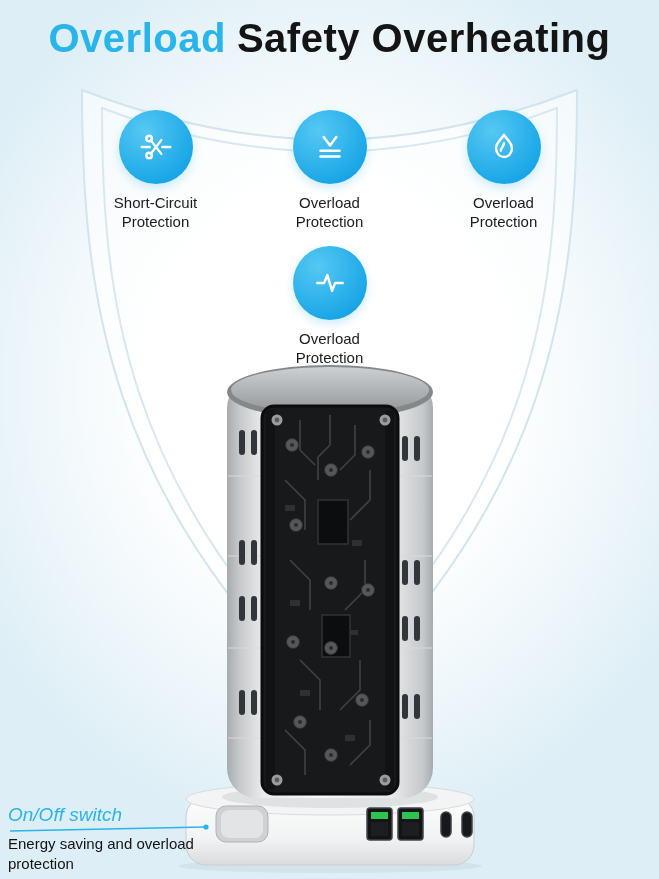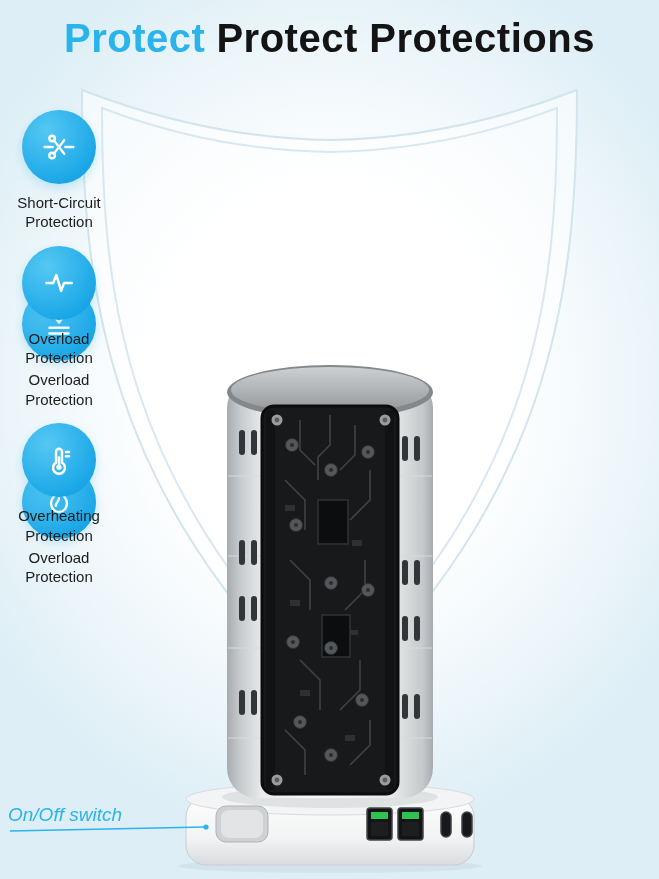--- a/index.html
+++ b/index.html
@@ -14,21 +14,21 @@
   .content{position:absolute;left:0;top:0;width:100%;height:100%;z-index:1;}
   .title{
     position:absolute;top:16px;left:0;width:100%;
     text-align:center;font-size:40px;font-weight:bold;color:#141414;letter-spacing:0.5px;
   }
   .title .hl{color:#29b4ec;margin-right:11px;}
   .subtitle{
     position:absolute;top:70px;left:0;width:100%;
     text-align:center;font-size:21px;color:#2e2e2e;
   }
-  .features-row{position:absolute;left:0;width:100%;display:flex;justify-content:center;gap:56px;flex-direction:column;}
+  .features-row{position:absolute;left:0;width:100%;display:flex;justify-content:center;gap:56px;}
   .row-1{top:110px;}
   .row-2{top:246px;}
   .feature{width:118px;display:flex;flex-direction:column;align-items:center;}
   .fcircle{
     width:74px;height:74px;border-radius:50%;
     background: radial-gradient(circle at 34% 28%, #55c8f3, #1ba7e7 72%, #1399da 100%);
     display:flex;align-items:center;justify-content:center;
     box-shadow:0 4px 10px rgba(27,167,231,0.22);
   }
   .fcircle svg{display:block;}
@@ -223,21 +223,21 @@
 
     <g>
       <line x1="10" y1="831" x2="204" y2="827" stroke="#29b4ec" stroke-width="1.6"></line>
       <circle cx="206" cy="827" r="2.6" fill="#29b4ec"></circle>
     </g>
   </svg>
 
   <div class="content">
 
     <div class="title">
-      <span class="hl">Protect</span><span>Protect Protections</span>
+      <span class="hl">Overload</span><span>Safety Overheating</span>
     </div>
 
     <div class="features-row row-1">
       <div class="feature">
         <div class="fcircle">
           <svg width="36" height="36" viewBox="0 0 34 34" fill="none" stroke="#ffffff" stroke-width="2.3" stroke-linecap="round" stroke-linejoin="round">
             <path d="M3.5 17 H11 M23 17 H30.5"></path>
             <path d="M12 10.5 L22 23.5 M12 23.5 L22 10.5"></path>
             <circle cx="10.5" cy="9" r="2.6"></circle>
             <circle cx="10.5" cy="25" r="2.6"></circle>
@@ -268,28 +268,18 @@
 
     <div class="features-row row-2">
       <div class="feature">
         <div class="fcircle">
           <svg width="36" height="36" viewBox="0 0 34 34" fill="none" stroke="#ffffff" stroke-width="2.3" stroke-linecap="round" stroke-linejoin="round">
             <path d="M5 17 H11.5 L14.5 9.5 L19 24.5 L21.8 17 H29"></path>
           </svg>
         </div>
         <div class="flabel">Overload Protection</div>
       </div>
-      <div class="feature">
-        <div class="fcircle">
-          <svg width="36" height="36" viewBox="0 0 34 34" fill="none" stroke="#ffffff" stroke-width="2.3" stroke-linecap="round" stroke-linejoin="round">
-            <path d="M14.2 19.5 V9.2 a2.8 2.8 0 0 1 5.6 0 V19.5 a5.6 5.6 0 1 1 -5.6 0 Z"></path>
-            <circle cx="17" cy="23.8" r="2.5" fill="#ffffff" stroke="none"></circle>
-            <path d="M17 21.5 V14.5"></path>
-            <path d="M23.5 9.5 h3 M23.5 13.5 h3"></path>
-          </svg>
-        </div>
-        <div class="flabel">Overheating Protection</div>
-      </div>
     </div>
 
     <div class="callout-label">On/Off switch</div>
+    <div class="callout-desc">Energy saving and overload protection</div>
   </div>
 </div>
 
 </body></html>

